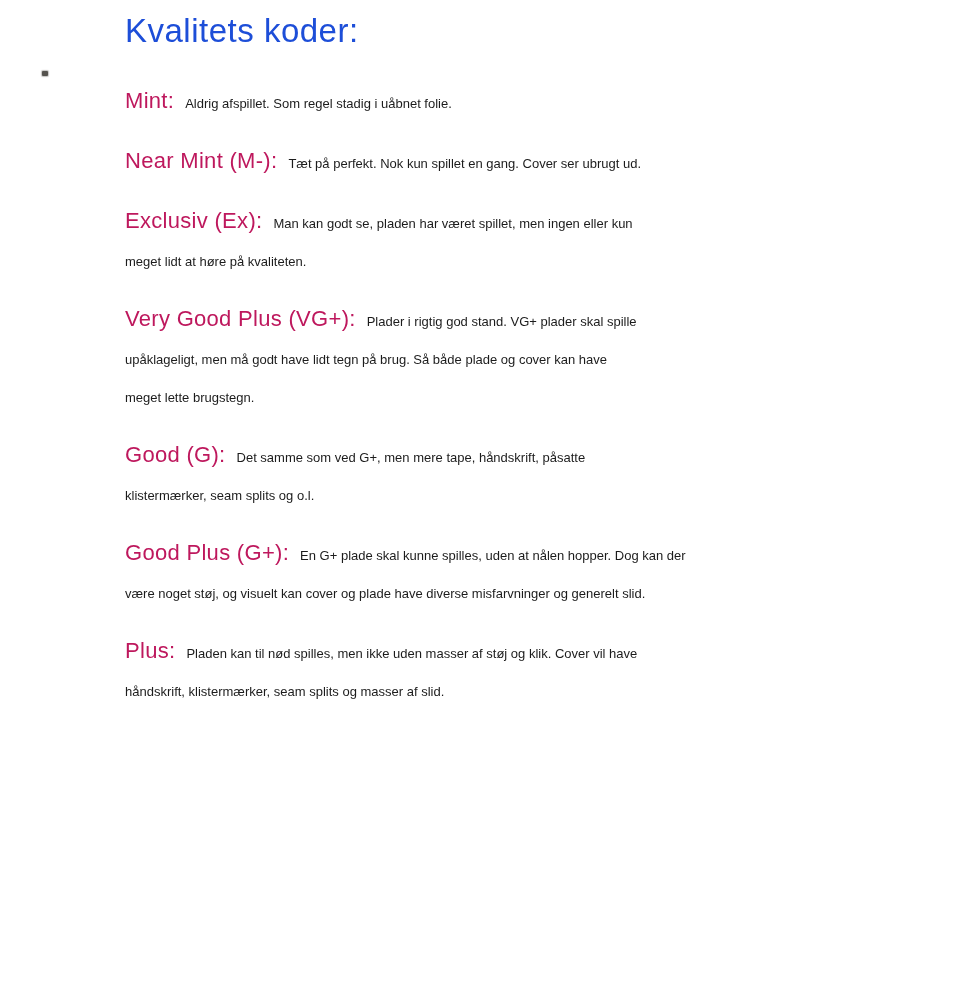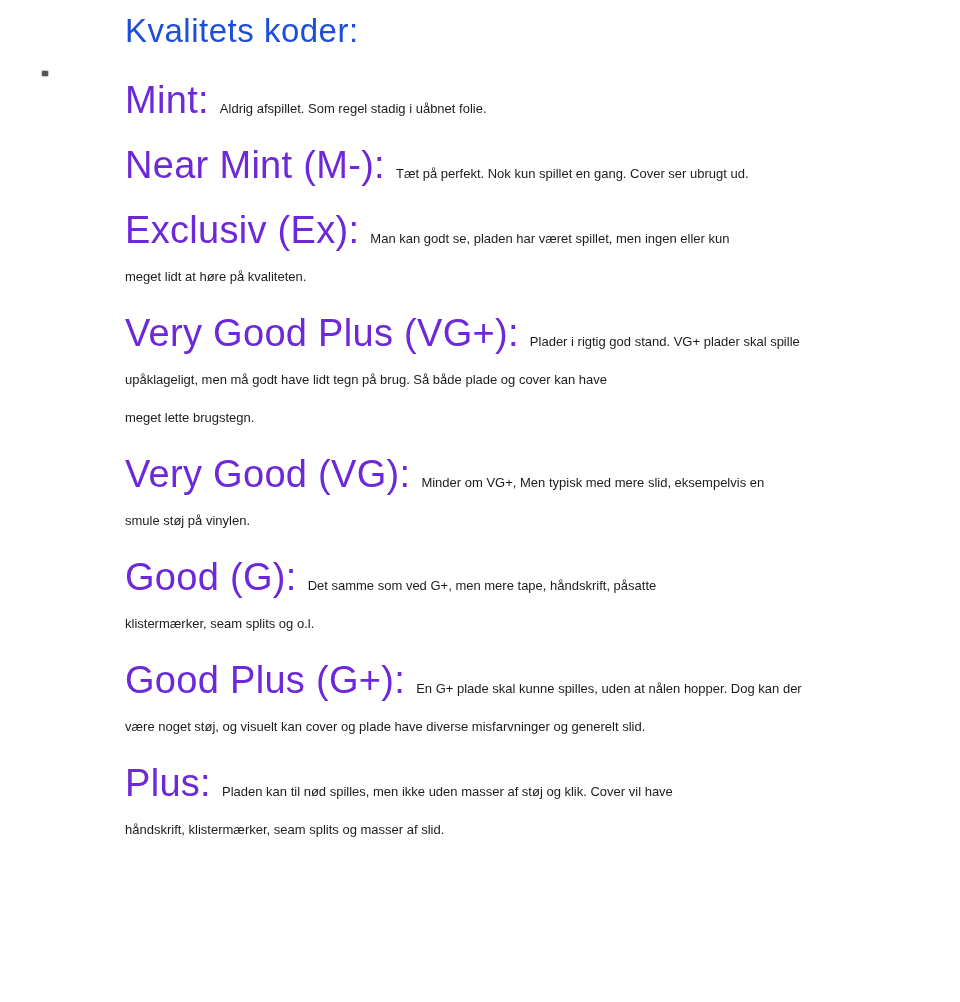--- a/index.html
+++ b/index.html
@@ -28,24 +28,24 @@
     margin: 0 0 30px 0;
     line-height: 42px;
     color: #1d4ed8;
   }
   p.entry {
     margin: 0 0 20px 0;
     line-height: 37px;
     white-space: pre-line;
   }
   .term {
-    font-size: 38px;
+    font-size: 22px;
     font-weight: 400;
     letter-spacing: 0.3px;
-    color: #6d28d9;
+    color: #be185d;
   }
   .desc {
     font-size: 13px;
     font-weight: 400;
     margin-left: 11px;
     color: #1c1c1c;
   }
   .ps {
     margin: 6px 0 0 0;
     font-size: 18px;
@@ -76,22 +76,20 @@
 
   <p class="entry"><span class="term">Near Mint (M-):</span><span class="desc">Tæt på perfekt. Nok kun spillet en gang. Cover ser ubrugt ud.</span></p>
 
   <p class="entry"><span class="term">Exclusiv (Ex):</span><span class="desc">Man kan godt se, pladen har været spillet, men ingen eller kun
 meget lidt at høre på kvaliteten.</span></p>
 
   <p class="entry"><span class="term">Very Good Plus (VG+):</span><span class="desc">Plader i rigtig god stand. VG+ plader skal spille
 upåklageligt, men må godt have lidt tegn på brug. Så både plade og cover kan have
 meget lette brugstegn.</span></p>
 
-  <p class="entry"><span class="term">Very Good (VG):</span><span class="desc">Minder om VG+, Men typisk med mere slid, eksempelvis en
-smule støj på vinylen.</span></p>
 
   <p class="entry"><span class="term">Good (G):</span><span class="desc">Det samme som ved G+, men mere tape, håndskrift, påsatte
 klistermærker, seam splits og o.l.</span></p>
 
   <p class="entry"><span class="term">Good Plus (G+):</span><span class="desc">En G+ plade skal kunne spilles, uden at nålen hopper. Dog kan der
 være noget støj, og visuelt kan cover og plade have diverse misfarvninger og generelt slid.</span></p>
 
   <p class="entry"><span class="term">Plus:</span><span class="desc">Pladen kan til nød spilles, men ikke uden masser af støj og klik. Cover vil have
 håndskrift, klistermærker, seam splits og masser af slid.</span></p>
 

